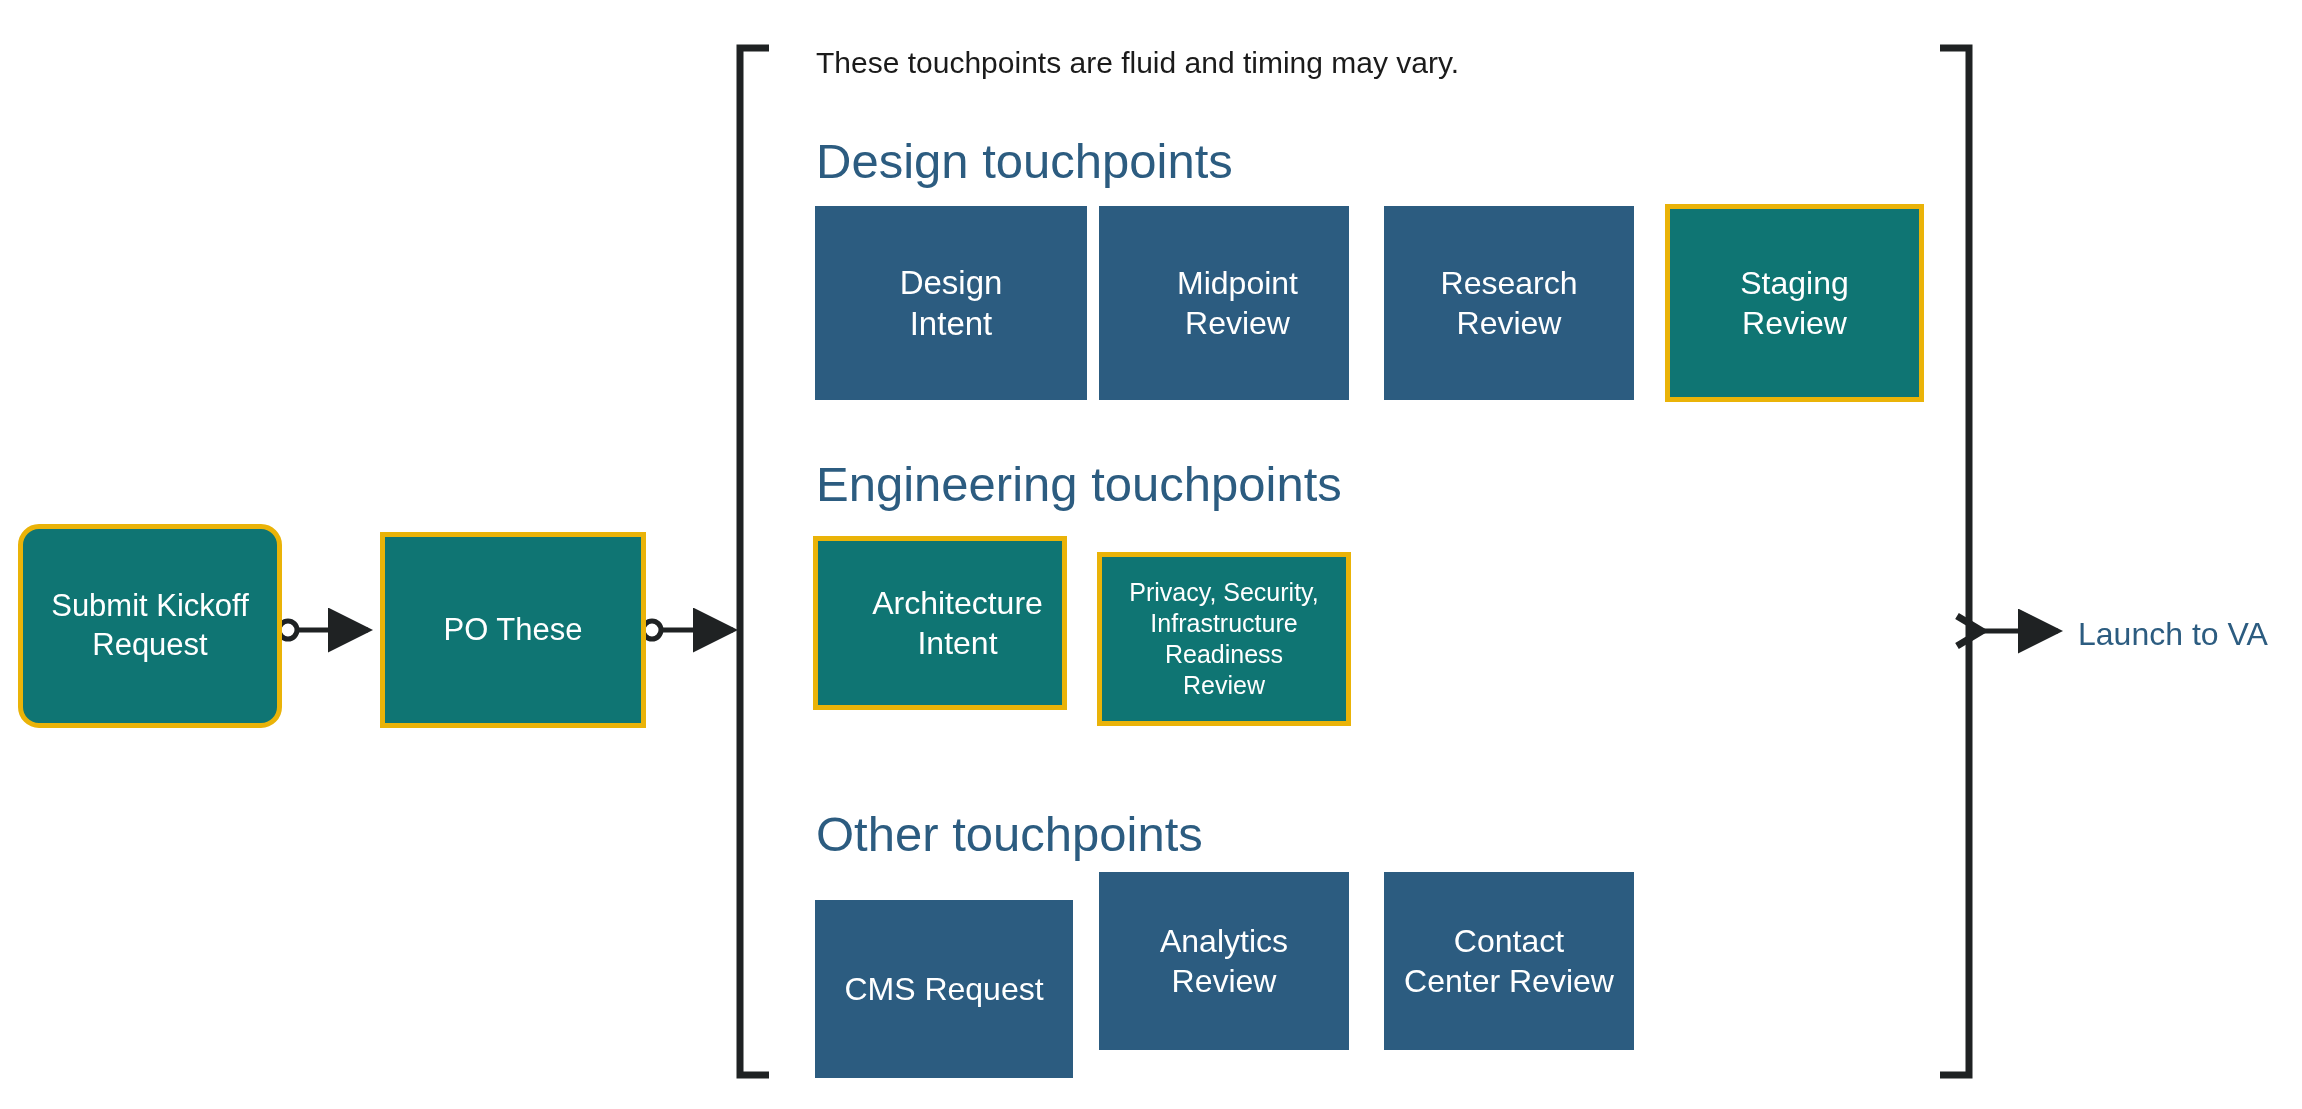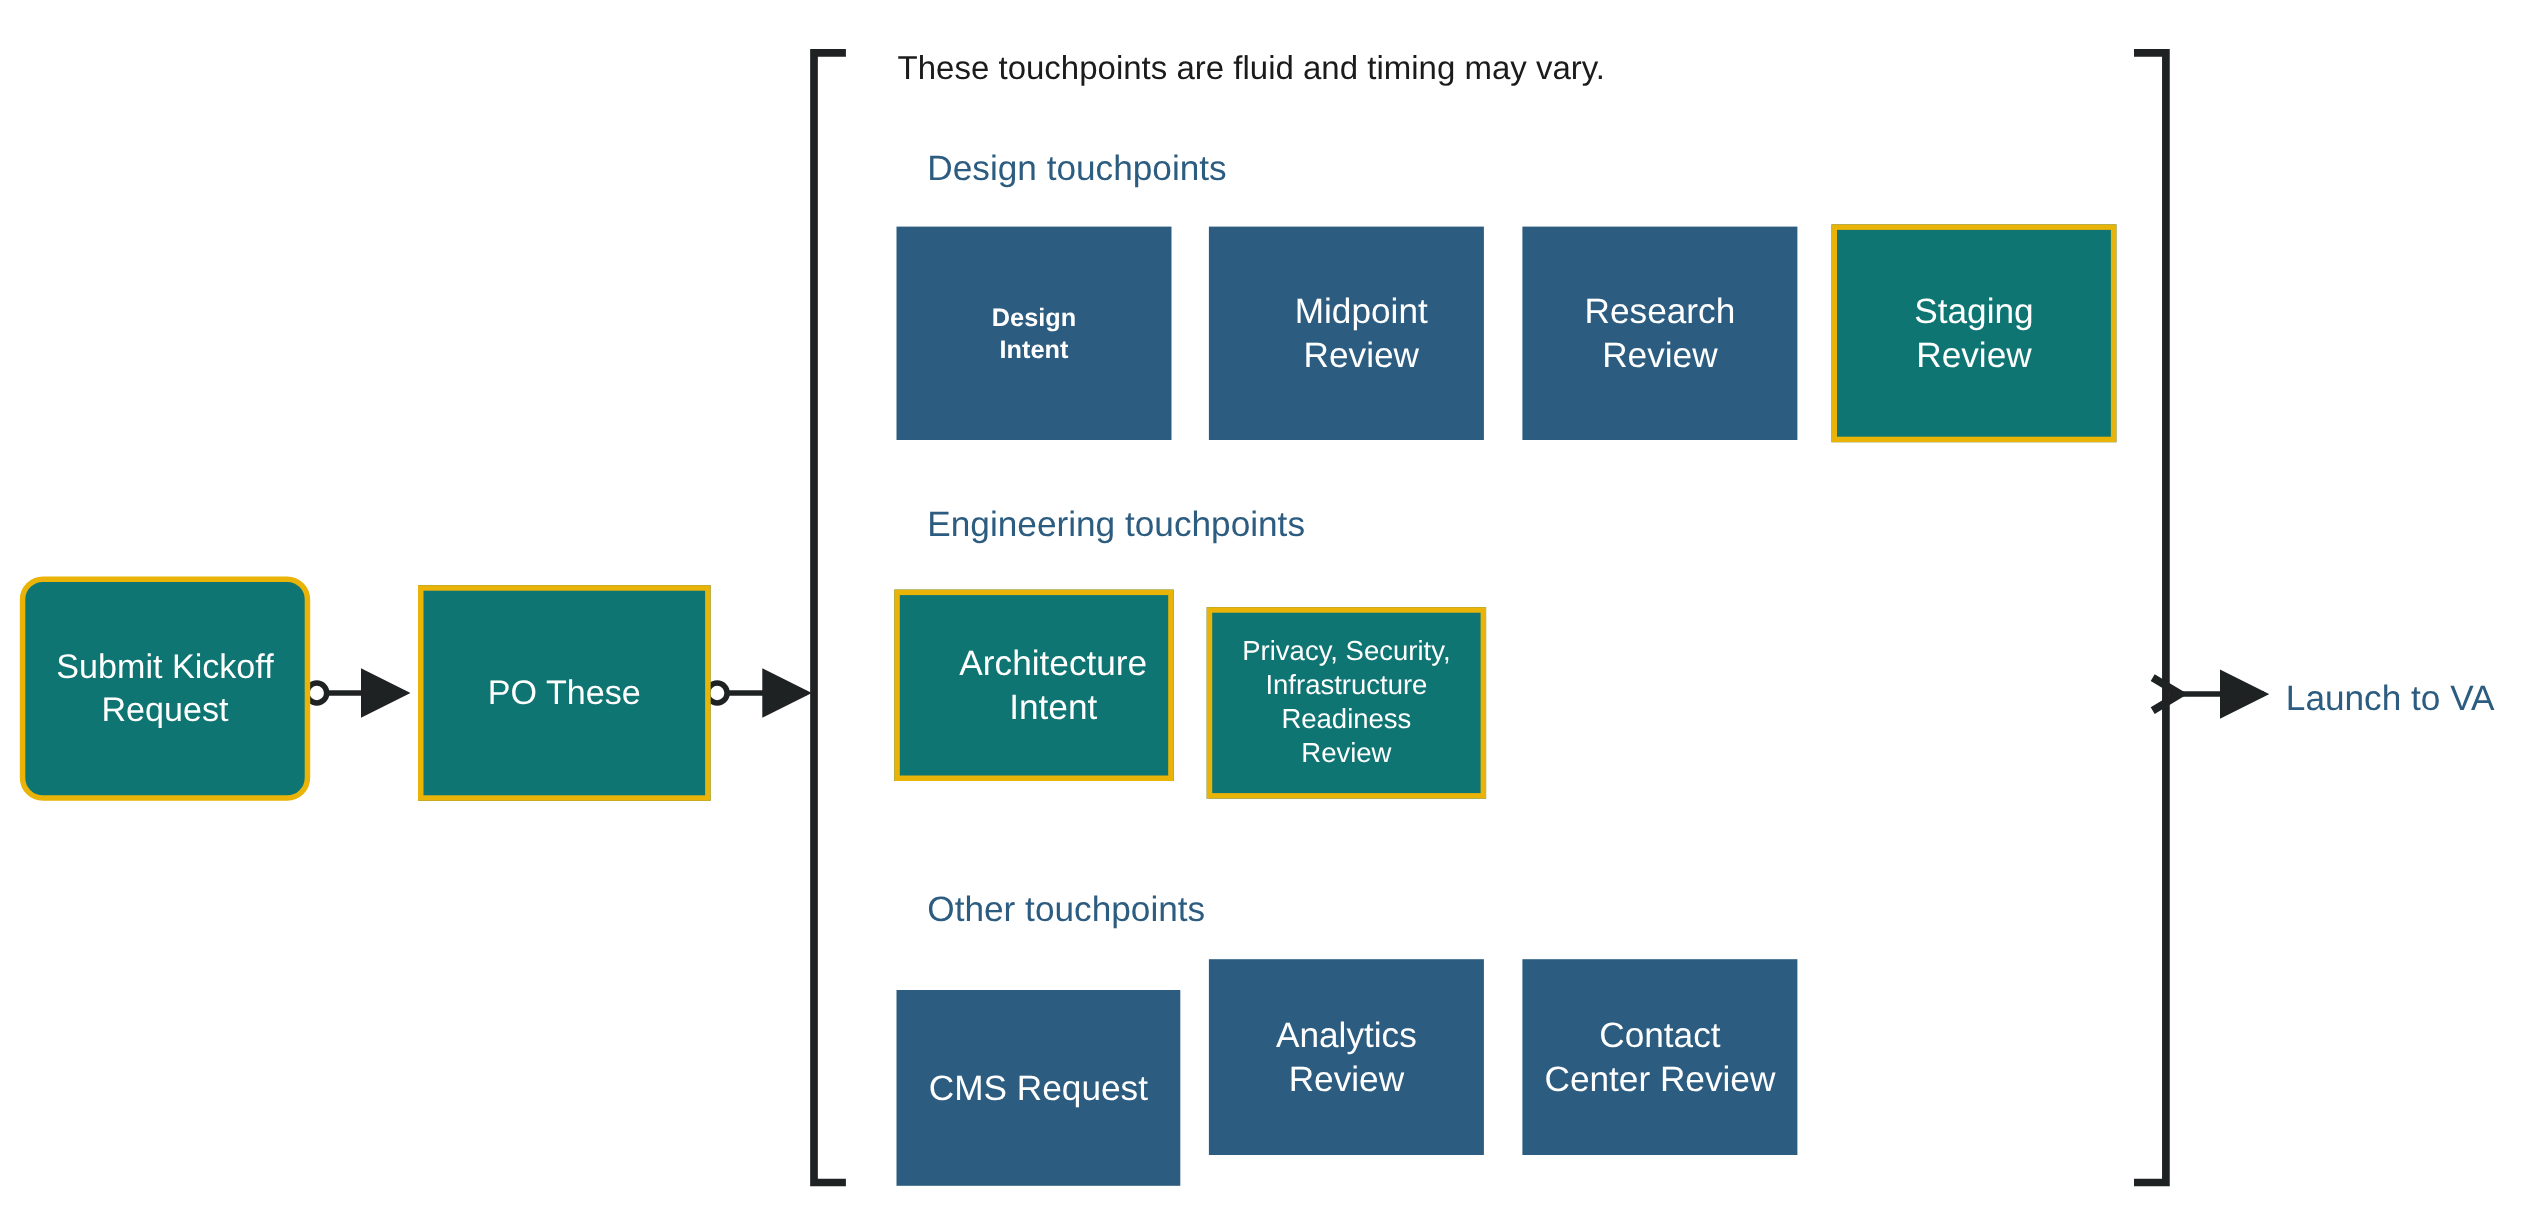--- a/index.html
+++ b/index.html
@@ -32,25 +32,24 @@
     font-weight: 400;
   }
   .node.teal   { background: #0f7573; }
   .node.blue   { background: #2c5c80; }
   .node.bordered { border: 5px solid #eab308; }
 
   
   .heading {
     position: absolute;
     color: #2c5c80;
-    font-size: 32px;
+    font-size: 49px;
     font-weight: 400;
     white-space: nowrap;
     line-height: 1;
-    margin-left: 27px;
   }
 
   
   .note {
     position: absolute;
     color: #1b1b1b;
     font-size: 30px;
     font-weight: 400;
     white-space: nowrap;
     line-height: 1;
@@ -112,21 +111,21 @@
 
   <div class="note" style="left:816px; top:48px;">These touchpoints are fluid and timing may vary.</div>
 
   <div class="node teal bordered" style="left:18px; top:524px; width:264px; height:204px; font-size:31px;border-radius:21px;">Submit Kickoff
 Request</div>
 
   <div class="node teal bordered" style="left:380px; top:532px; width:266px; height:196px; font-size:31px;">PO These</div>
 
   <div class="heading" style="left:816px; top:137px;">Design touchpoints</div>
 
-  <div class="node blue" style="left:815px; top:206px; width:250px; height:194px; font-size:23px;font-weight:bold;">Design
+  <div class="node blue" style="left:815px; top:206px; width:272px; height:194px; font-size:33px;">Design
 Intent</div>
 
   <div class="node blue" style="left:1099px; top:206px; width:250px; height:194px; font-size:32px;padding-left:27px;">Midpoint
 Review</div>
 
   <div class="node blue" style="left:1384px; top:206px; width:250px; height:194px; font-size:32px;">Research
 Review</div>
 
   <div class="node teal bordered" style="left:1665px; top:204px; width:259px; height:198px; font-size:32px;">Staging
 Review</div>

